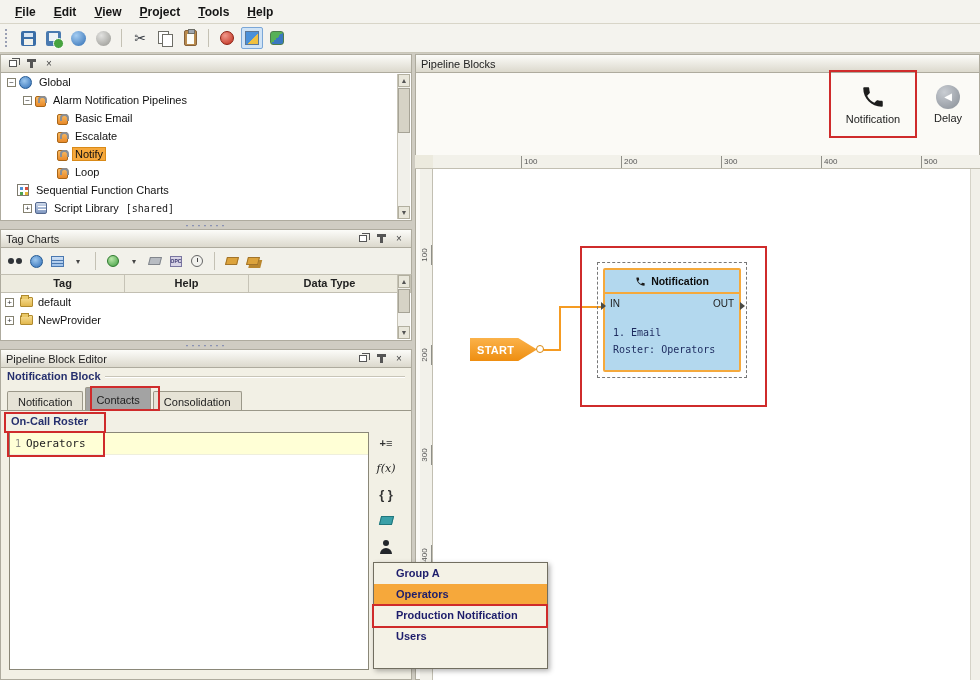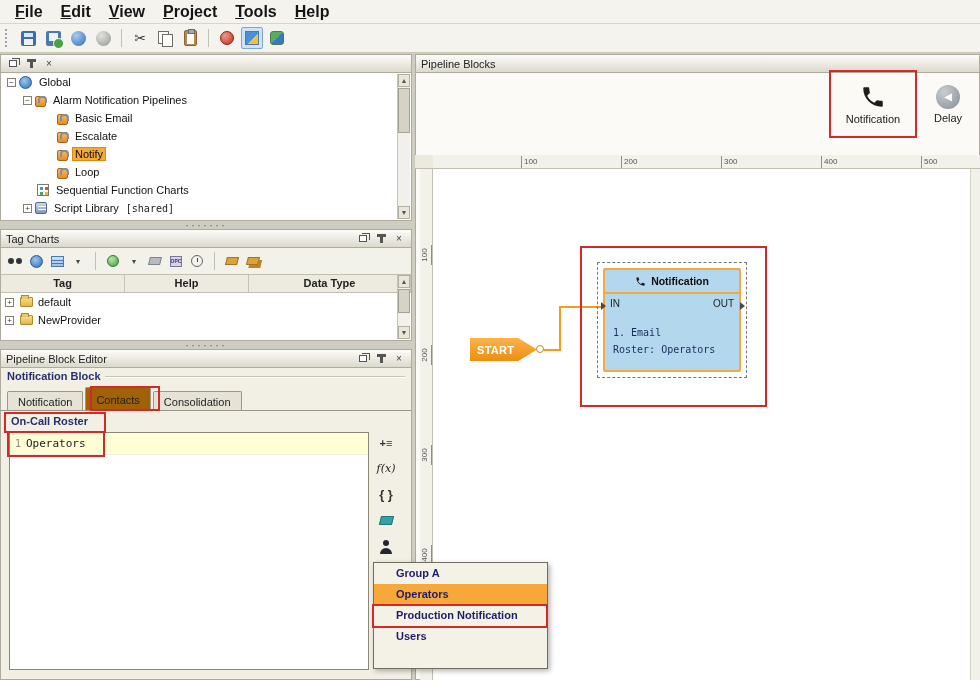--- a/index.html
+++ b/index.html
@@ -3,21 +3,21 @@
 <meta charset="utf-8">
 <style>
   * { margin:0; padding:0; box-sizing:border-box; }
   html,body { width:980px; height:680px; overflow:hidden; background:#fff; }
   #app { position:relative; width:980px; height:680px; background:#cfccc2;
          font-family:"Liberation Sans", sans-serif; color:#111; overflow:hidden; }
 
   
   .menubar { position:absolute; left:0; top:0; width:980px; height:24px; background:#f4f3ee;
              border-bottom:1px solid #d8d5c8; display:flex; align-items:center; padding-left:6px; }
-  .menu-item { font-size:16px; font-weight:bold; color:#151515; padding:3px 9px; cursor:default; }
+  .menu-item { font-size:12px; font-weight:bold; color:#151515; padding:3px 9px; cursor:default; }
   .menu-item::first-letter { text-decoration:underline; }
   .toolbar { position:absolute; left:0; top:24px; width:980px; height:29px; background:#f4f3ee;
              border-bottom:1px solid #c9c6b8; display:flex; align-items:center; gap:3px; padding-left:5px; }
   .tb-handle { width:4px; height:18px; border-left:2px dotted #9aa0b4; margin-right:5px; }
   .tb-btn { width:22px; height:22px; display:flex; align-items:center; justify-content:center;
             border:1px solid transparent; border-radius:2px; position:relative; }
   .tb-btn.pressed { background:#cfe3f6; border-color:#7ba7d7; }
   .tb-sep { width:1px; height:18px; background:#c4c1b4; margin:0 4px; }
   .ic-save { width:15px; height:15px; background:#3a6ea8; border-radius:2px; position:relative; }
   .ic-save::before { content:""; position:absolute; left:3px; top:2px; right:3px; height:4px; background:#d8e6f4; }
@@ -50,21 +50,21 @@
                        border:1px solid #555; border-left:none; border-bottom:none; }
   .icf-pin { width:3px; height:9px; background:#555; position:relative; }
   .icf-pin::before { content:""; position:absolute; left:-3px; top:0; width:9px; height:3px; background:#555; }
   .splitter { position:absolute; left:0; width:412px; height:8px; display:flex; align-items:center; justify-content:center;
               color:#5a6aa8; font-size:12px; letter-spacing:2px; line-height:4px; }
 
   
   .tree-panel { position:absolute; left:0; top:73px; width:412px; height:148px; background:#fff;
                 border:1px solid #aeab9e; border-top:none; overflow:hidden; }
   .tree-row { height:18px; display:flex; align-items:center; font-size:11px; white-space:nowrap; }
-  .lvl0 { padding-left:6px; } .lvl1 { padding-left:22px; } .lvl1n { padding-left:36px; } .lvl2 { padding-left:56px; }
+  .lvl0 { padding-left:6px; } .lvl1 { padding-left:22px; } .lvl1n { padding-left:16px; } .lvl2 { padding-left:56px; }
   .expander { width:9px; height:9px; border:1px solid #848170; background:#fff; font-size:8px; line-height:7px;
               text-align:center; color:#333; margin-right:3px; flex:none; }
   .ti { flex:none; margin-right:4px; position:relative; }
   .ti-globe { width:13px; height:13px; border-radius:50%; background:radial-gradient(circle at 40% 35%, #9cc7ee, #2e6db6); border:1px solid #245a94; }
   .ti-pipe { width:11px; height:11px; background:linear-gradient(#f9bb62,#e8892a); border:1px solid #a86516; border-radius:2px; margin-top:3px; }
   .ti-pipe::before { content:""; position:absolute; left:2px; top:-1px; width:5px; height:5px; border:2px solid #8a8f96;
                      border-bottom:none; border-radius:4px 4px 0 0; }
   .ti-sfc { width:12px; height:12px; background:#fff; border:1px solid #7d7a6e; }
   .ti-sfc::before { content:""; position:absolute; left:2px; top:2px; width:3px; height:3px; background:#4a90d9;
                     box-shadow:5px 0 0 #d8503f, 0 5px 0 #4fa34f, 5px 5px 0 #e8b83a; }
@@ -111,21 +111,21 @@
                     border:1px solid #b08a2e; border-bottom:none; }
 
   
   .pbe-body { position:absolute; left:0; top:368px; width:412px; height:312px; background:#f2f0e5;
               border:1px solid #aeab9e; border-top:none; }
   .group-title { position:absolute; font-size:11px; font-weight:bold; color:#26306e; white-space:nowrap; }
   .group-line { position:absolute; height:2px; border-top:1px solid #c8c5b8; border-bottom:1px solid #ffffff; }
   .tabs { position:absolute; left:6px; top:19px; height:24px; display:flex; align-items:flex-end; }
   .tab { font-size:11px; color:#222; padding:0 10px; background:#e6e3d6; border:1px solid #9b9889; border-bottom:none;
          margin-right:2px; height:20px; line-height:20px; border-radius:2px 2px 0 0; }
-  .tab.active { background:#a16207; height:24px; line-height:24px; }
+  .tab.active { background:#a3a3a3; height:24px; line-height:24px; }
   .tab-line { position:absolute; left:0; right:0; top:42px; border-top:1px solid #9b9889; }
   .roster-list { position:absolute; left:8px; top:64px; width:360px; height:238px; background:#fff; border:1px solid #8a8778; }
   .roster-row { height:22px; background:#ffffd6; border-bottom:1px solid #efefdc; display:flex; align-items:center; }
   .line-num { width:16px; text-align:right; padding-right:5px; color:#8a8a84; font-size:10px; font-family:"DejaVu Sans Mono", monospace; }
   .roster-val { font-size:11px; color:#222; font-family:"DejaVu Sans Mono", monospace; }
   .strip { position:absolute; left:374px; top:66px; width:22px; display:flex; flex-direction:column; gap:9px; align-items:center; }
   .strip > div { height:17px; display:flex; align-items:center; justify-content:center; }
   .is-add { font-size:11px; font-weight:bold; color:#333; }
   .is-fx { font-family:"DejaVu Serif", serif; font-style:italic; font-size:11px; color:#222; }
   .is-braces { font-size:13px; font-weight:bold; color:#333; }

